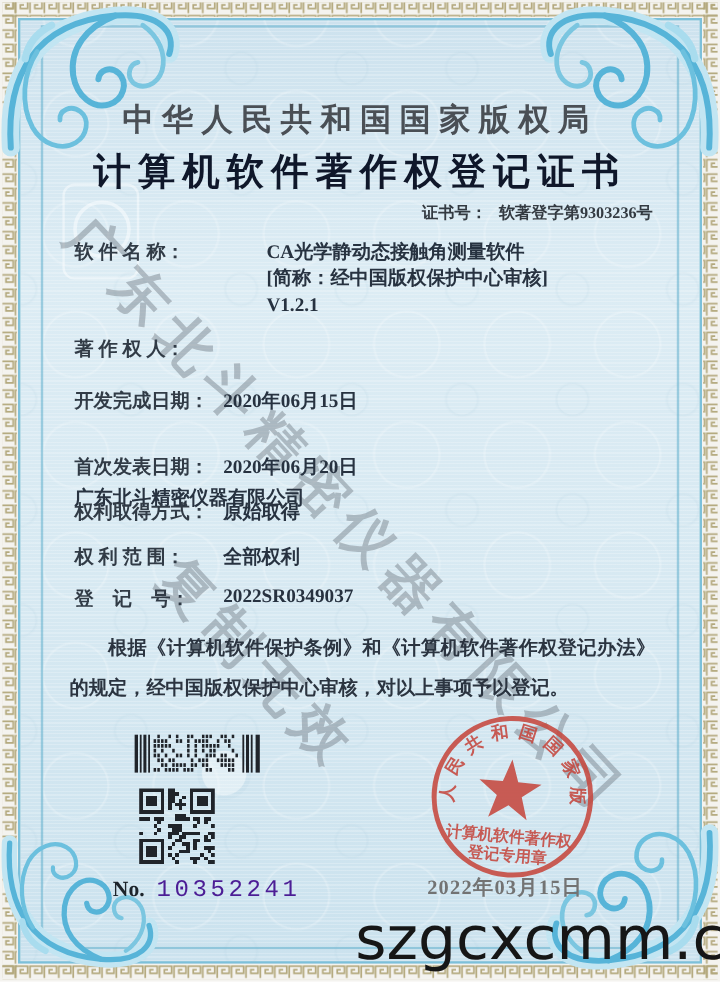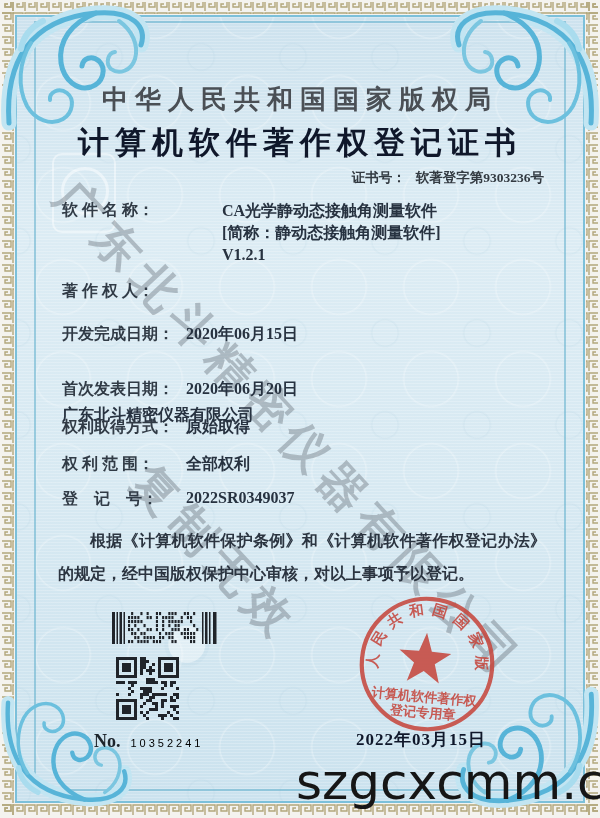--- a/index.html
+++ b/index.html
@@ -75,25 +75,25 @@
   .f5{top:417px;}.f6{top:454px;justify-content:flex-end;}.f7{top:489px;}
   .body-par{
     position:absolute;left:58px;right:54px;top:524px;
     font-size:16px;font-weight:bold;line-height:33px;text-indent:2em;color:#2b3440;
     text-align:justify;
   }
   .barcode{position:absolute;left:112px;top:612px;width:105px;height:32px;}
   .qrcode{position:absolute;left:116px;top:657px;width:63px;height:63px;}
   .serial{position:absolute;left:94px;top:731px;font-size:18px;}
   .serial .no-lbl{color:#1d242b;font-weight:bold;margin-right:10px;}
-  .serial .no-val{color:#000000;letter-spacing:3px;font-family:Liberation Sans, sans-serif;font-size:11px;}
+  .serial .no-val{color:#4c1d95;letter-spacing:3px;font-family:Liberation Mono, monospace;font-size:20px;}
   .seal{position:absolute;left:356px;top:593px;width:142px;height:142px;transform:rotate(5deg);opacity:.95;}
   .issue-date{
     position:absolute;left:356px;top:728px;font-size:17px;font-weight:bold;
-    color:#0f172a;letter-spacing:1px;
+    color:#737373;letter-spacing:1px;
   }
   .site-mark{
     position:absolute;left:296px;top:753px;z-index:7;
     font-family:"DejaVu Sans",sans-serif;font-size:50px;color:#161616;
     white-space:nowrap;letter-spacing:0px;
   }
 </style>
 </head>
 <body>
 
@@ -155,21 +155,21 @@
     <div class="cert-title">计算机软件著作权登记证书</div>
 
     <div class="certno">
       <span class="lbl">证书号：</span><span>软著登字第9303236号</span>
     </div>
 
     <div class="field f1">
       <span class="flabel">软 件 名 称：</span>
       <span class="fvalue">
         <div class="fv-line">CA光学静动态接触角测量软件</div>
-        <div class="fv-line">[简称：静动态接触角测量软件]</div>
+        <div class="fv-line">[简称：经中国版权保护中心审核]</div>
         <div class="fv-line">V1.2.1</div>
       </span>
     </div>
 
     <div class="field f2">
       <span class="flabel">著 作 权 人：</span>
       <span class="fvalue">广东北斗精密仪器有限公司</span>
     </div>
 
     <div class="field f3">

